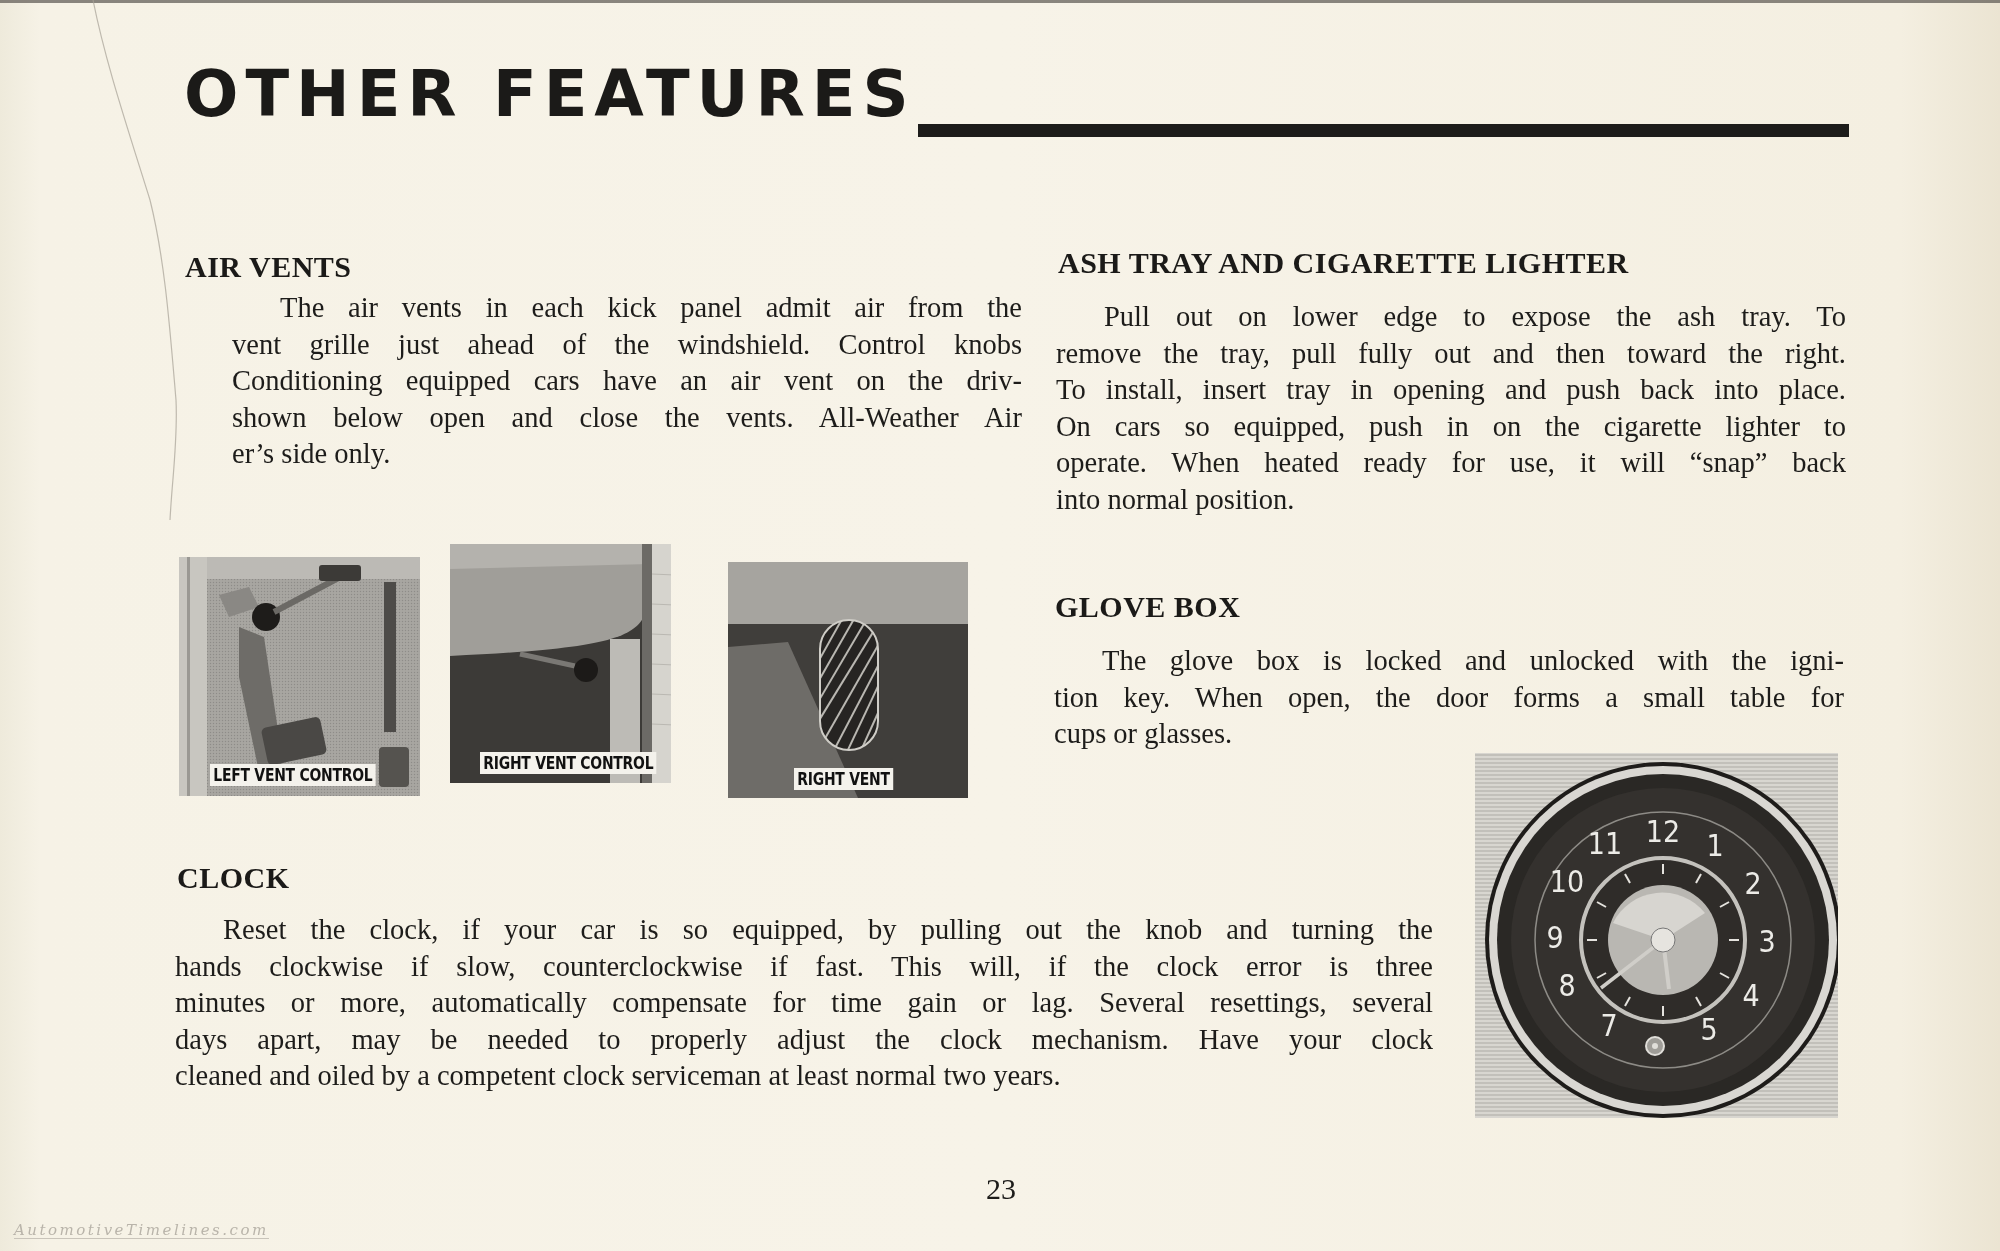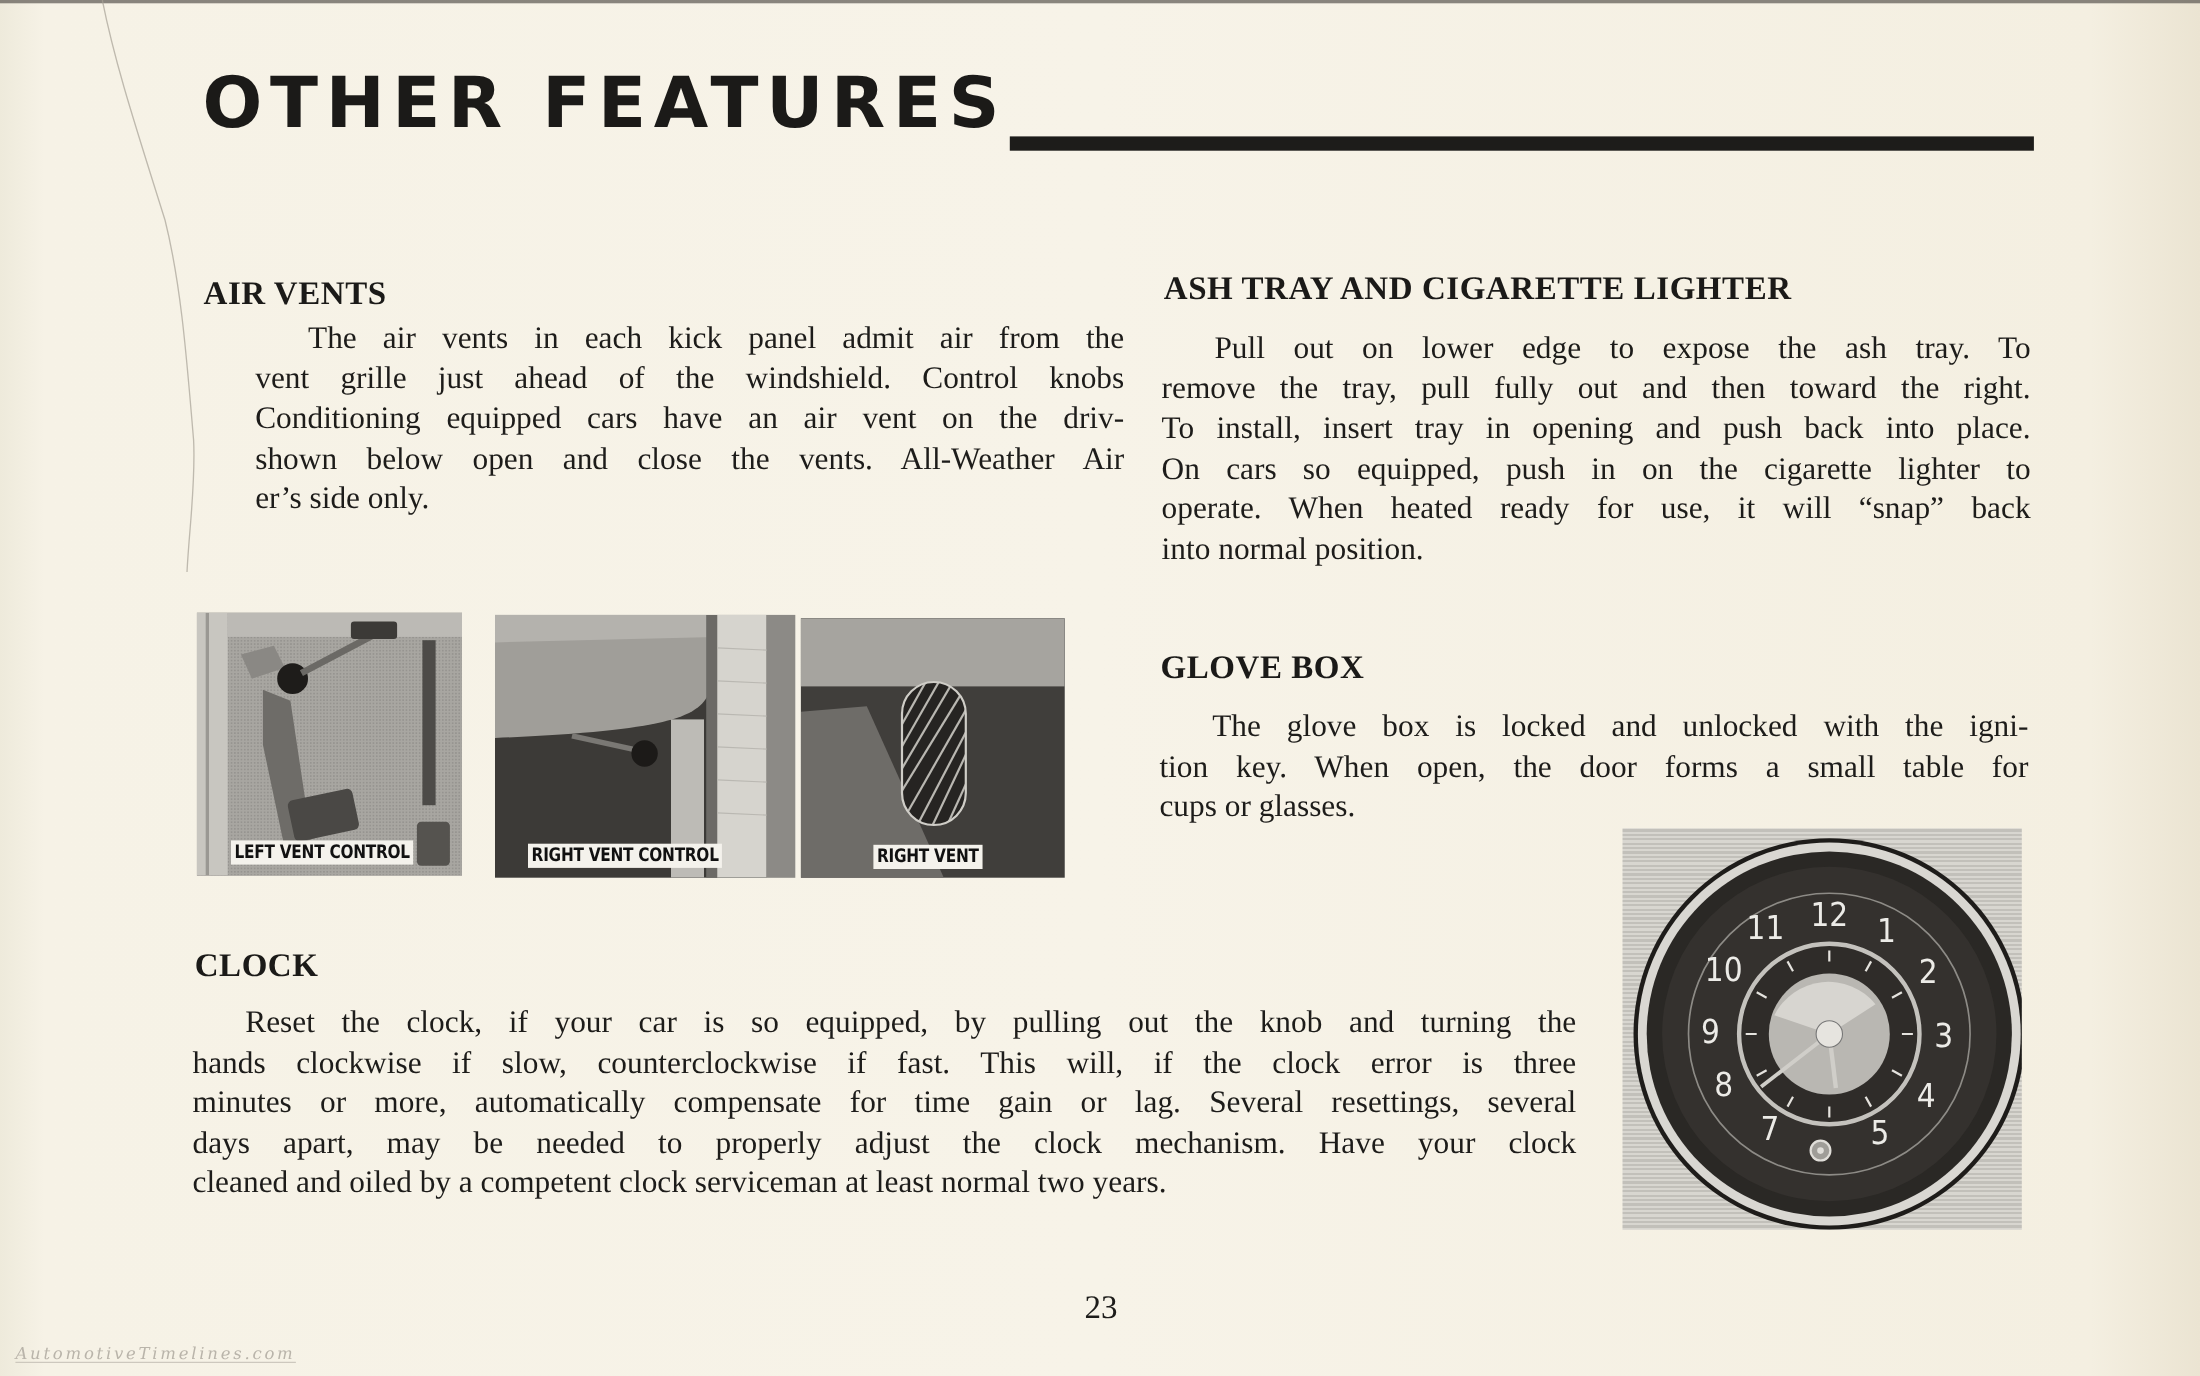--- a/index.html
+++ b/index.html
@@ -100,21 +100,21 @@
       <line x1="95" y1="55" x2="165" y2="18" stroke="#6b6965" stroke-width="6"></line>
       <rect x="140" y="8" width="42" height="16" rx="3" fill="#3c3a37"></rect>
       <path d="M60 70 L 85 80 L 100 180 L 120 200 L 80 215 L 60 120 Z" fill="#6e6c68"></path>
       <rect x="85" y="165" width="60" height="38" rx="5" fill="#4a4845" transform="rotate(-12 115 184)"></rect>
       <rect x="205" y="25" width="12" height="150" fill="#4d4b48"></rect>
       <rect x="200" y="190" width="30" height="40" rx="4" fill="#55534f"></rect>
     </svg>
     <div class="caption" style="left:31px; top:207px;">LEFT VENT CONTROL</div>
   </div>
 
-  <div class="photo" style="left:450px; top:535px; width:273px; height:239px;">
+  <div class="photo" style="left:450px; top:520px; width:221px; height:239px;">
     <svg width="247" height="239">
       <rect width="247" height="239" fill="#3c3a37"></rect>
       <path d="M0 0 L 200 0 L 195 70 C 185 95, 150 105, 0 112 Z" fill="#a09e99"></path>
       <path d="M0 0 L 200 0 L 200 20 L 0 25 Z" fill="#b4b2ad"></path>
       <rect x="160" y="95" width="30" height="144" fill="#bdbbb6"></rect>
       <rect x="192" y="0" width="10" height="239" fill="#6c6a66"></rect>
       <rect x="202" y="0" width="45" height="239" fill="#d6d4ce"></rect>
       <g stroke="#bab8b2" stroke-width="1">
         <line x1="202" y1="30" x2="247" y2="32"></line>
           <line x1="202" y1="60" x2="247" y2="62"></line>

